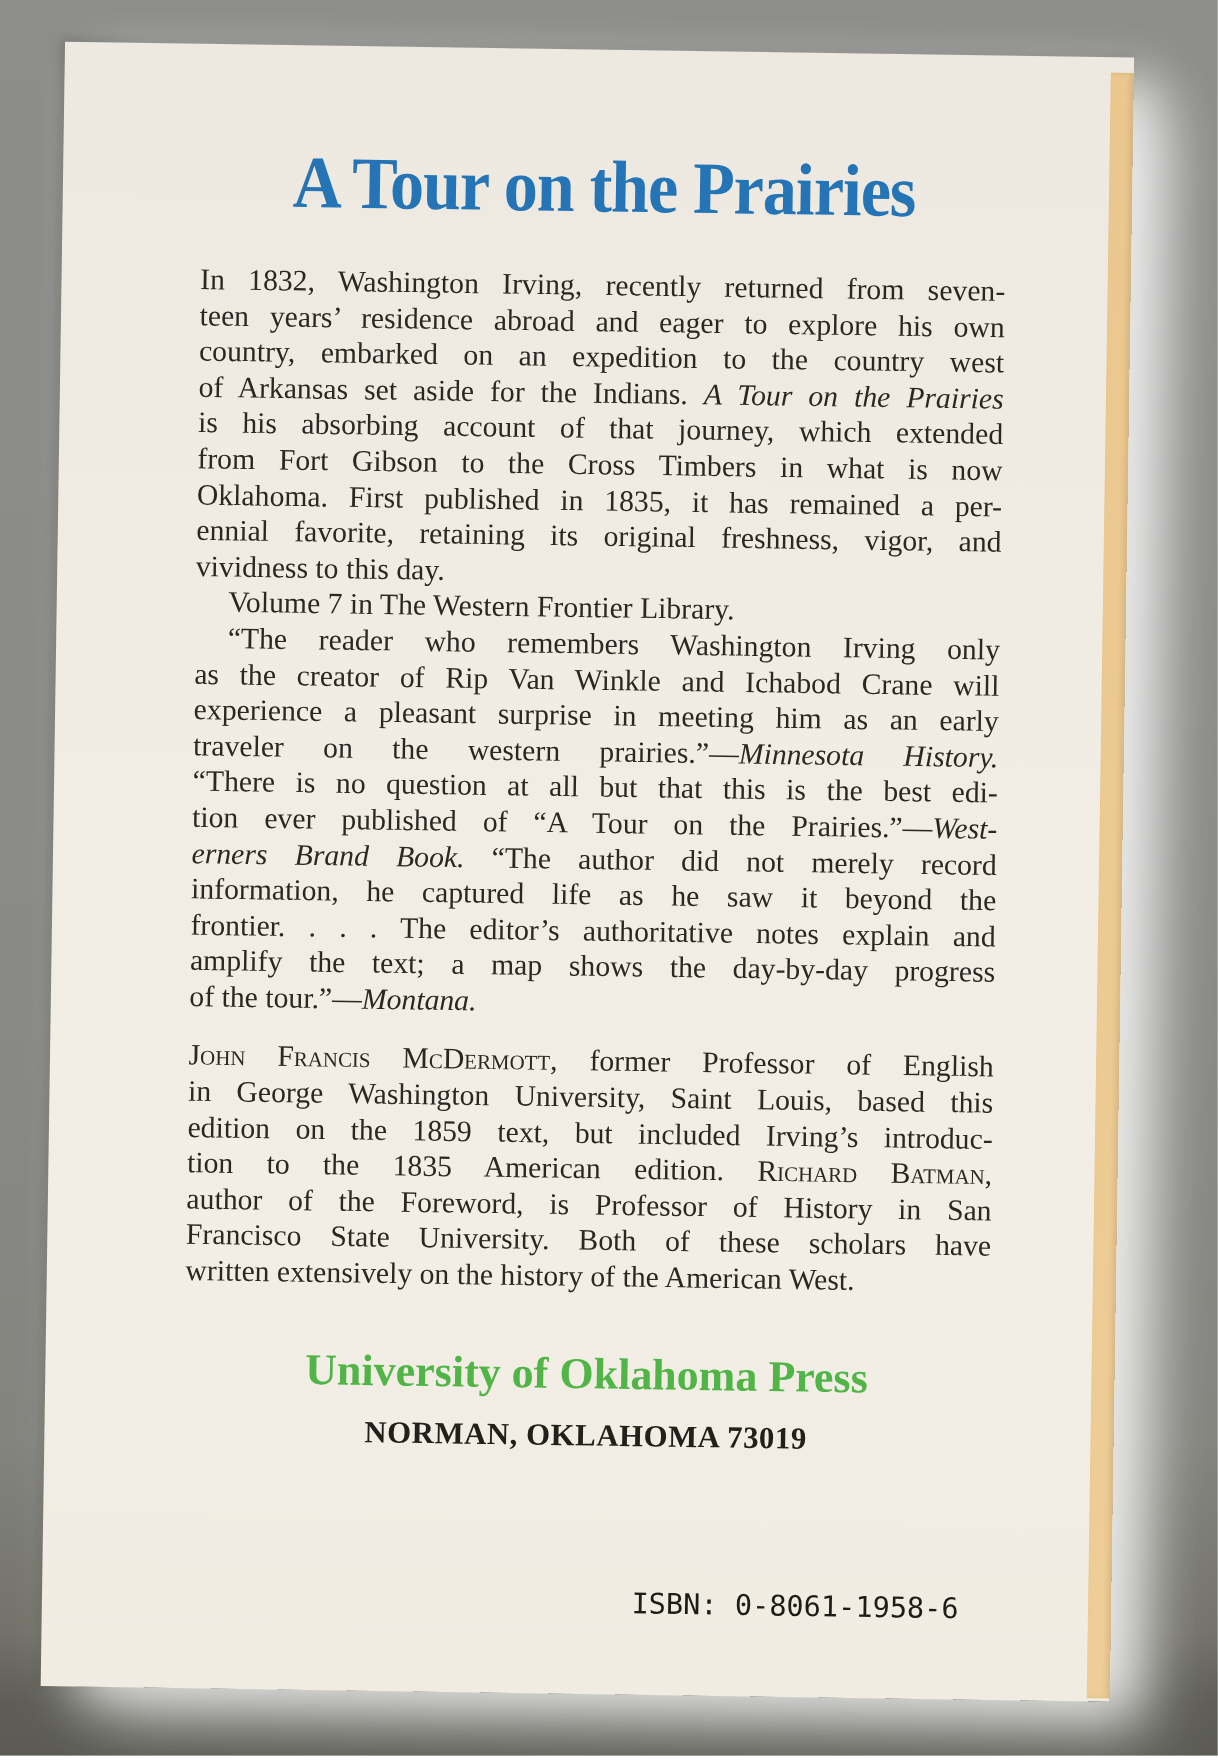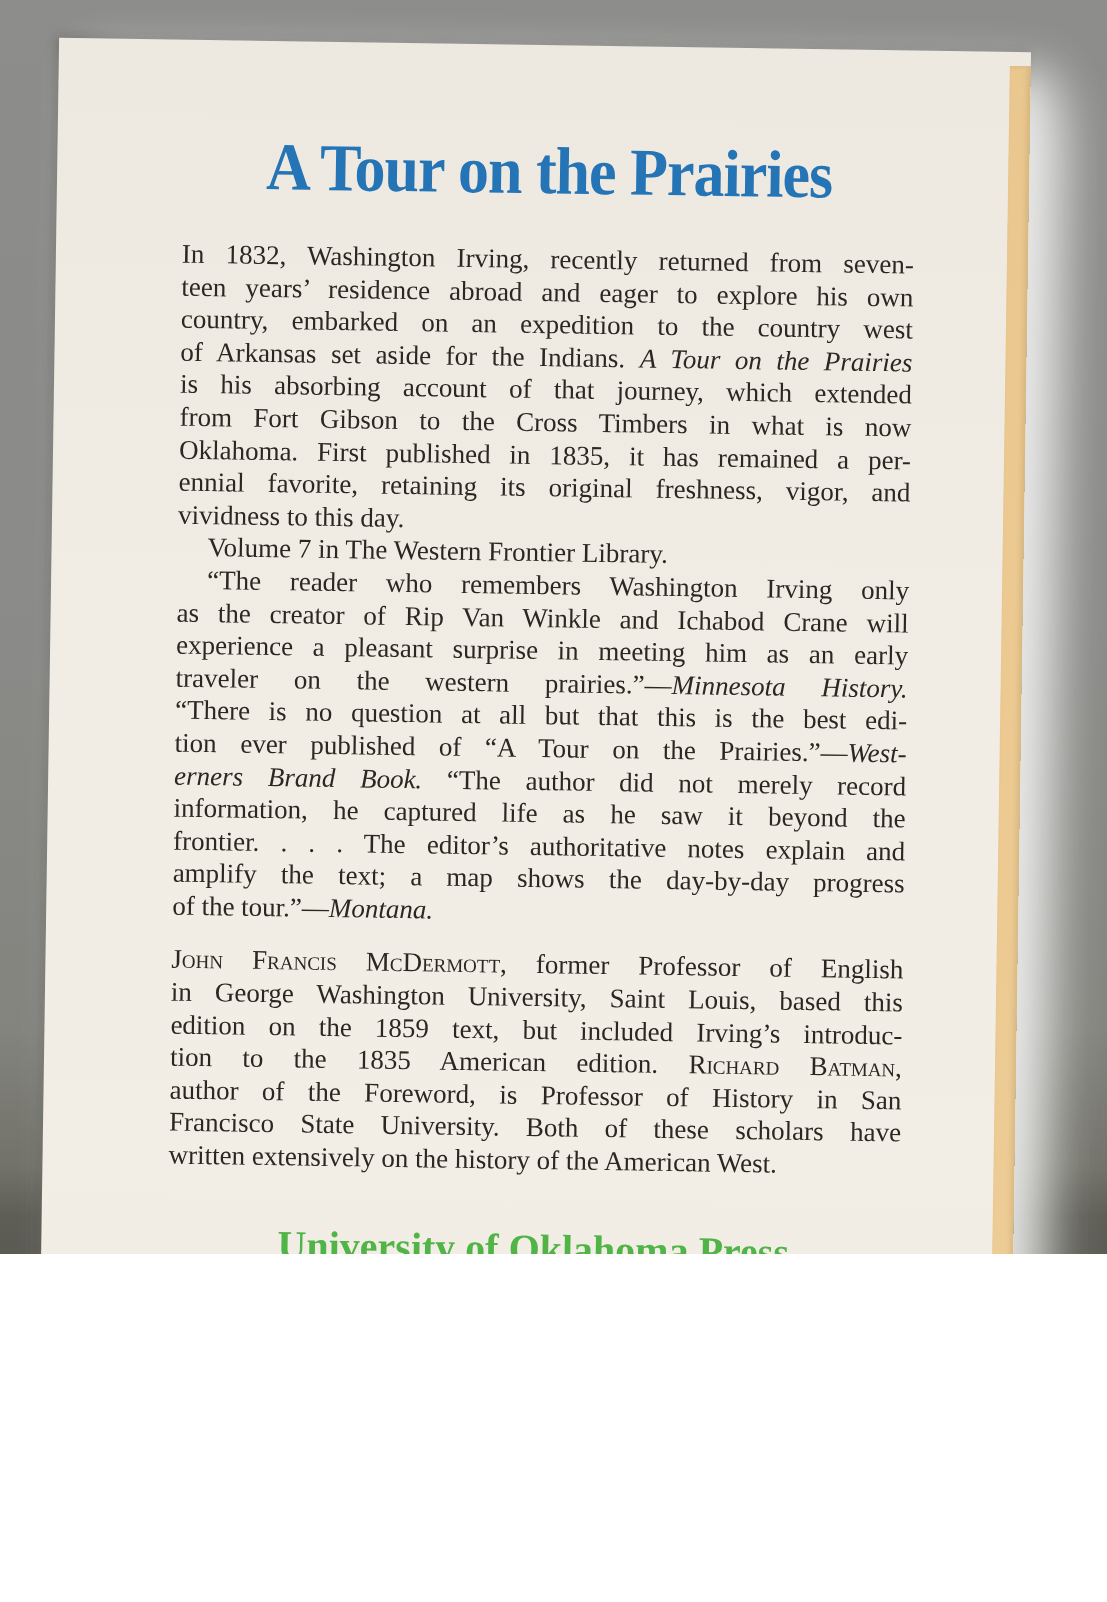--- a/index.html
+++ b/index.html
@@ -1,21 +1,21 @@
 <!DOCTYPE html>
 <html><head>
 <meta charset="utf-8">
 <style>
   html, body { margin: 0; padding: 0; }
   body { width: 1107px; height: 1602px; }
 
   .scene {
     position: relative;
     width: 1107px;
-    height: 1254px;
+    height: 1596px;
     overflow: hidden;
     background: linear-gradient(180deg,
       #8d8d8b 0%, #8a8a88 50%, #84847f 82%,
       #72726a 93%, #5e5e57 97%, #5b5b54 100%);
   }
 
   .book {
     position: absolute;
     left: 48px;
     top: 45px;

